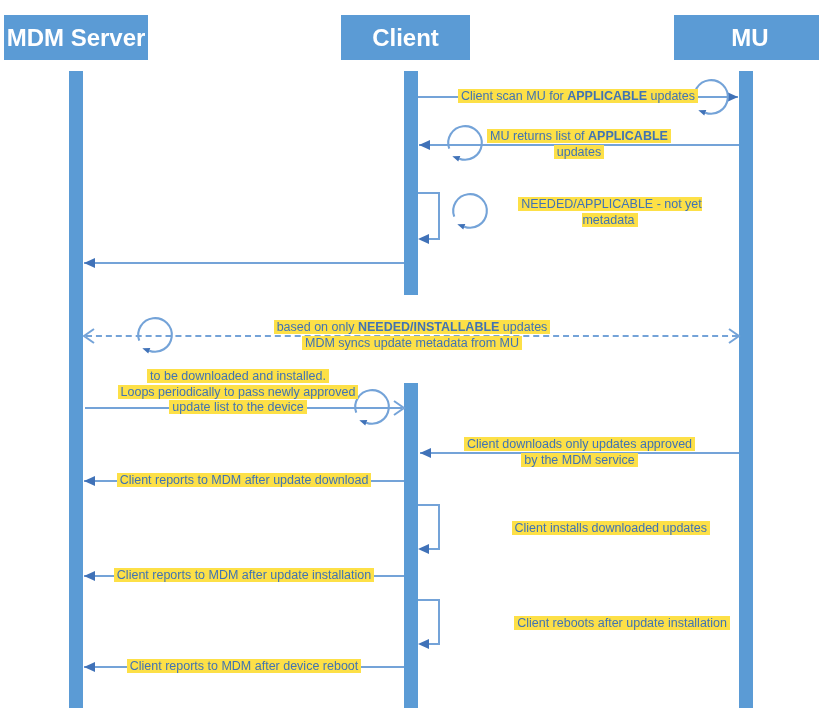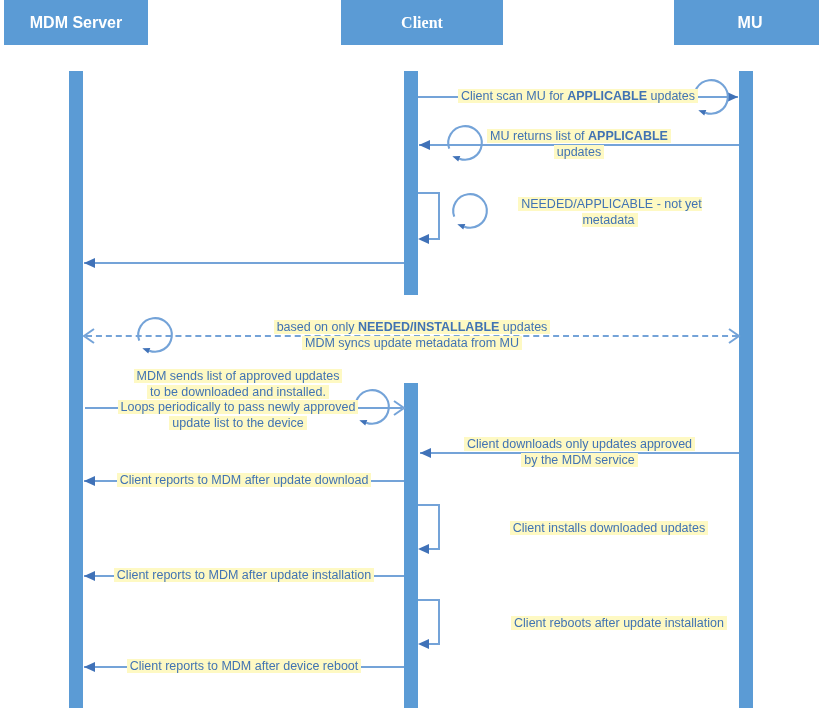--- a/index.html
+++ b/index.html
@@ -1,43 +1,43 @@
 <!DOCTYPE html>
 <html><head>
 <meta charset="utf-8">
 <style>
   html,body{margin:0;padding:0;background:#fff;}
   .canvas{position:relative;width:819px;height:715px;background:#fff;overflow:hidden;
           font-family:"Liberation Sans",sans-serif;font-size:12.5px;color:#4173B3;}
   
-  .hdr{position:absolute;top:0;height:45px;background:#5B9BD5;color:#fff;
-       font-weight:bold;font-size:16px;display:flex;align-items:center;justify-content:center;}
+  .hdr{position:absolute;top:15px;height:45px;background:#5B9BD5;color:#fff;
+       font-weight:bold;font-size:24px;display:flex;align-items:center;justify-content:center;}
   .hdr-mdm{left:4px;width:144px;}
-  .hdr-client{left:341px;width:162px;font-family:Liberation Serif, serif;}
+  .hdr-client{left:341px;width:129px;}
   .hdr-mu{left:674px;width:152px;}
   
   .bar{position:absolute;width:14px;background:#5B9BD5;}
   .bar-mdm{left:69px;top:71px;height:637px;}
   .bar-c1{left:404px;top:71px;height:224px;}
   .bar-c2{left:404px;top:383px;height:325px;}
   .bar-mu{left:739px;top:71px;height:637px;}
   
   .hline{position:absolute;height:2px;background:#74A3D8;}
   .vline{position:absolute;width:2px;background:#74A3D8;}
   .dline{position:absolute;height:0;border-top:2px dashed #74A3D8;}
   .arr-l{position:absolute;width:0;height:0;border-top:5px solid transparent;
          border-bottom:5px solid transparent;border-right:11px solid #4072B8;}
   .arr-r{position:absolute;width:0;height:0;border-top:5px solid transparent;
          border-bottom:5px solid transparent;border-left:11px solid #4072B8;}
   .chev{position:absolute;}
   .loop{position:absolute;width:42px;height:42px;}
   
   .label{position:absolute;text-align:center;line-height:15.5px;}
-  .label.left{text-align:center;margin-left:29px;}
-  .txt{background:#fef9c3;padding:0 3px;}
+  .label.left{text-align:right;}
+  .txt{background:#fde047;padding:0 3px;}
   .b{font-weight:bold;}
   .red{color:#FF0000;}
 </style>
 </head>
 <body>
 
 <div class="canvas">
 
   <div class="hdr hdr-mdm">
       <span>MDM Server</span>
@@ -108,21 +108,20 @@
 
   <div class="hline" style="left:85px;top:407px;width:317px;"></div>
   <svg class="chev" style="left:391px;top:399px;" width="16" height="18" viewBox="0 0 16 18">
     <path d="M3 2 L13 9 L3 16" stroke="#74A3D8" stroke-width="2" fill="none"></path>
   </svg>
   <svg class="loop" style="left:351px;top:387px;" viewBox="0 0 40 40">
     <path d="M 5 24.5 A 16 16 0 1 1 14.5 34" fill="none" stroke="#74A3D8" stroke-width="2"></path>
     <polygon points="7.9,31.6 13.6,36.6 15.5,31.4" fill="#4072B8"></polygon>
   </svg>
   <div class="label" style="left:85px;width:306px;top:369px;">
-    <div><span class="txt"><span>MDM sends list of approved updates</span></span></div>
     <div><span class="txt"><span>to be downloaded and installed.</span></span></div>
     <div><span class="txt"><span>Loops periodically to pass newly approved</span></span></div>
     <div><span class="txt"><span>update list to the device</span></span></div>
   </div>
 
   <div class="hline" style="left:420px;top:452px;width:319px;"></div>
   <div class="arr-l" style="left:420px;top:448px;"></div>
   <div class="label" style="left:420px;width:319px;top:437px;text-align:center;">
     <div><span class="txt"><span>Client downloads only updates approved</span></span></div>
     <div><span class="txt"><span>by the MDM service</span></span></div>

